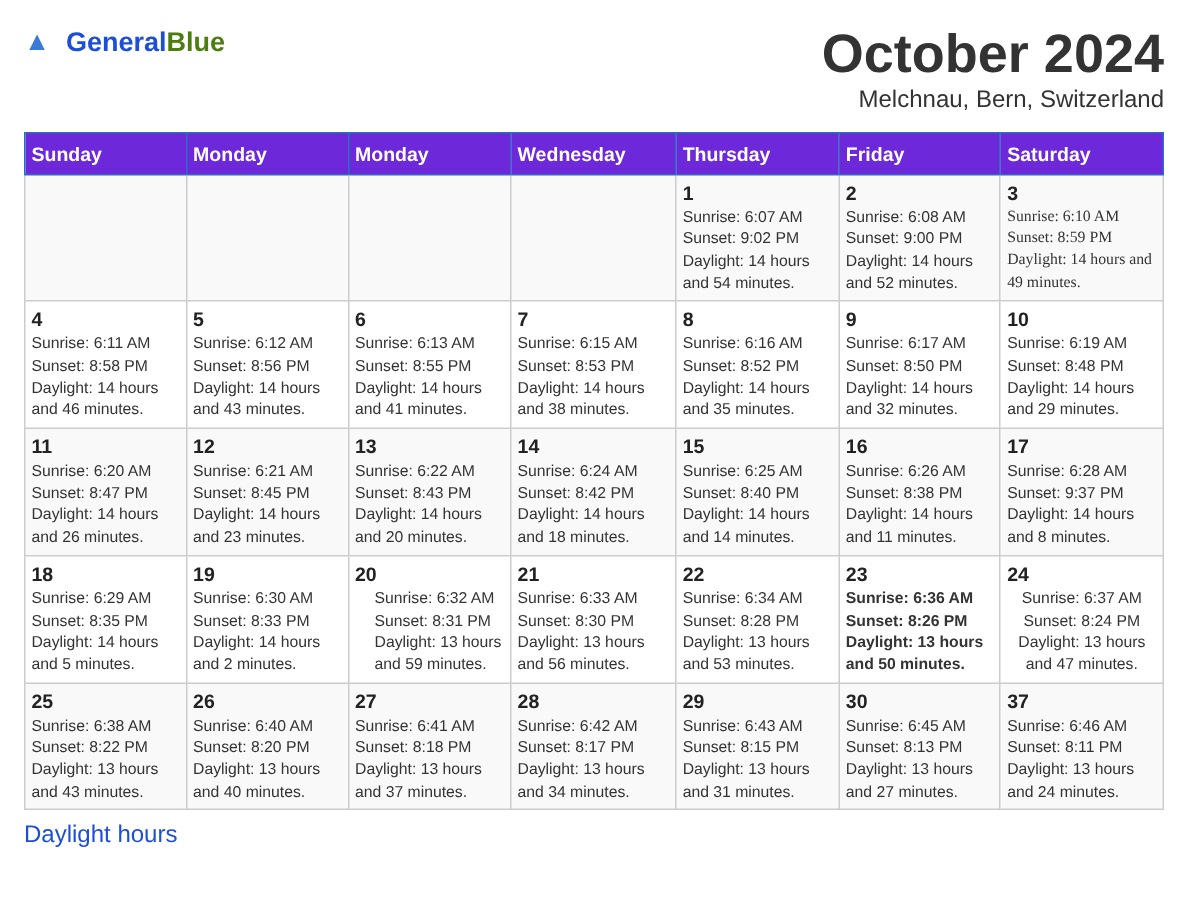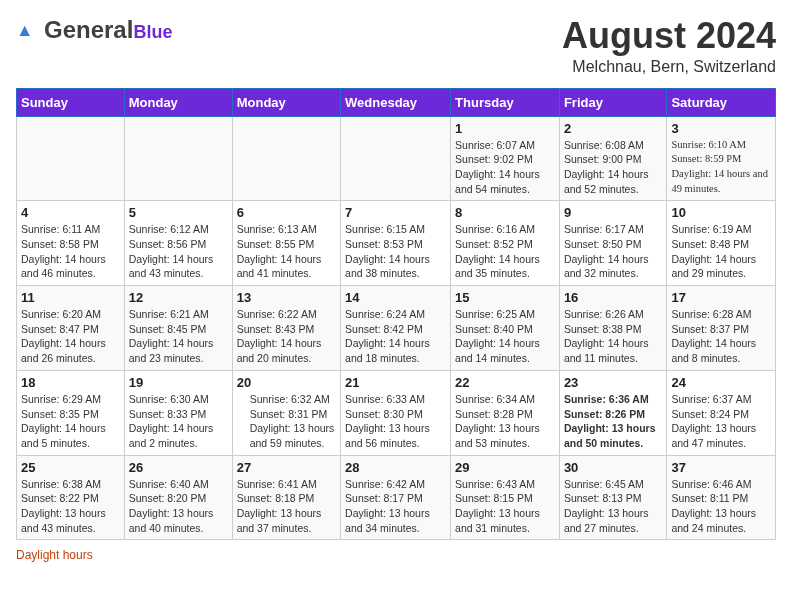--- a/index.html
+++ b/index.html
@@ -15,28 +15,28 @@
       justify-content: space-between;
       align-items: flex-start;
       margin-bottom: 12px;
     }
     .logo {
       display: flex;
       align-items: center;
       gap: 4px;
     }
     .logo-text-general {
-      font-size: 24px;
-      font-weight: bold;
-      color: #404040;
+      font-size: 18px;
+      font-weight: bold;
+      color: #1d4ed8;
     }
     .logo-text-blue {
       font-size: 18px;
       font-weight: bold;
-      color: #6d28d9;
+      color: #4d7c0f;
     }
     .logo-icon {
       width: 24px;
       height: 24px;
     }
     .title-block {
       text-align: right;
     }
     .calendar-title {
       font-size: 36px;
@@ -85,38 +85,38 @@
     .day-info {
       color: #333;
       font-size: 10.5px;
       line-height: 1.4;
     }
     .empty-cell {
       min-height: 80px;
     }
     .footer-note {
       margin-top: 8px;
-      font-size: 12px;
-      color: #c2410c;
+      font-size: 16px;
+      color: #1d4ed8;
     }
   </style>
 </head>
 <body>
 
 <div class="header">
   <div class="logo">
     <svg class="logo-icon" viewBox="0 0 30 30" xmlns="http://www.w3.org/2000/svg">
       <text y="22" font-size="22" fill="#3a7bd5">▲</text>
     </svg>
     <div>
       <span class="logo-text-general">General</span><span class="logo-text-blue">Blue</span>
     </div>
   </div>
   <div class="title-block">
-    <div class="calendar-title">August 2024</div>
+    <div class="calendar-title">October 2024</div>
     <div class="calendar-subtitle">Melchnau, Bern, Switzerland</div>
   </div>
 </div>
 
 <table>
   <thead>
     <tr>
     <th>Sunday</th>
         <th>Monday</th>
         <th>Monday</th>
@@ -228,21 +228,21 @@
         </td>
         <td>
           <div class="day-number">16</div>
           <div class="day-info" style="white-space: pre-line;">Sunrise: 6:26 AM
 Sunset: 8:38 PM
 Daylight: 14 hours and 11 minutes.</div>
         </td>
         <td>
           <div class="day-number">17</div>
           <div class="day-info" style="white-space: pre-line;">Sunrise: 6:28 AM
-Sunset: 8:37 PM
+Sunset: 9:37 PM
 Daylight: 14 hours and 8 minutes.</div>
         </td>
       </tr>
       <tr>
         <td>
           <div class="day-number">18</div>
           <div class="day-info" style="white-space: pre-line;">Sunrise: 6:29 AM
 Sunset: 8:35 PM
 Daylight: 14 hours and 5 minutes.</div>
         </td>
@@ -271,21 +271,21 @@
 Daylight: 13 hours and 53 minutes.</div>
         </td>
         <td>
           <div class="day-number">23</div>
           <div class="day-info" style="white-space: pre-line; font-weight: bold;">Sunrise: 6:36 AM
 Sunset: 8:26 PM
 Daylight: 13 hours and 50 minutes.</div>
         </td>
         <td>
           <div class="day-number">24</div>
-          <div class="day-info" style="white-space: pre-line;">Sunrise: 6:37 AM
+          <div class="day-info" style="white-space: pre-line; text-align: center;">Sunrise: 6:37 AM
 Sunset: 8:24 PM
 Daylight: 13 hours and 47 minutes.</div>
         </td>
       </tr>
       <tr>
         <td>
           <div class="day-number">25</div>
           <div class="day-info" style="white-space: pre-line;">Sunrise: 6:38 AM
 Sunset: 8:22 PM
 Daylight: 13 hours and 43 minutes.</div>

